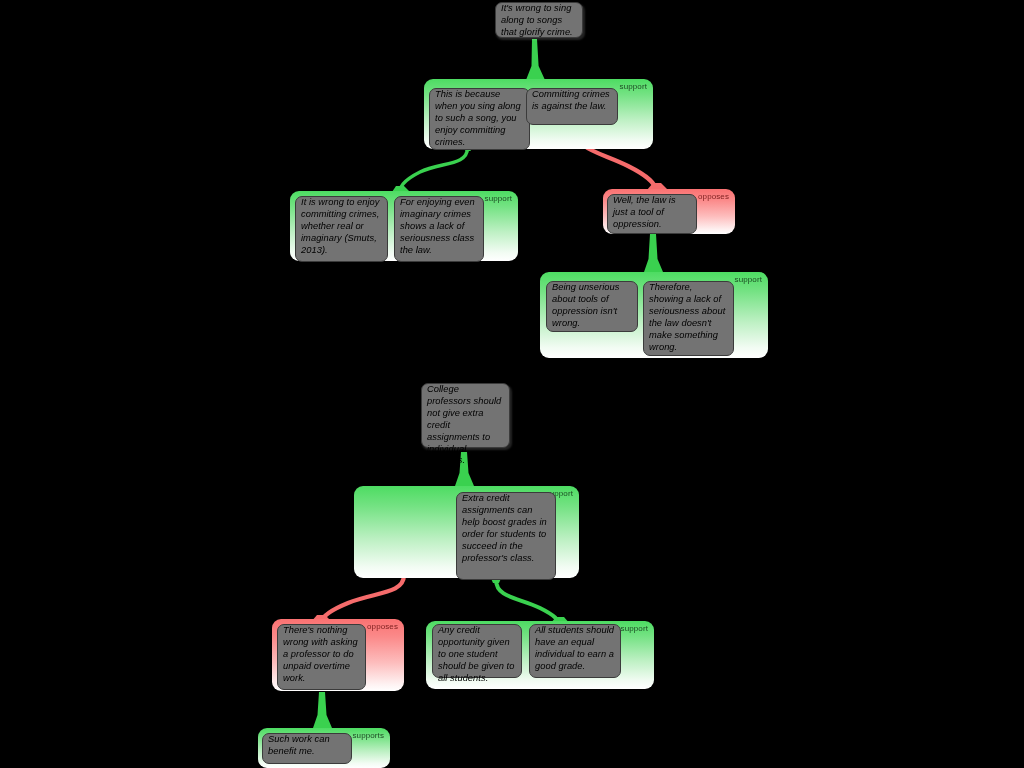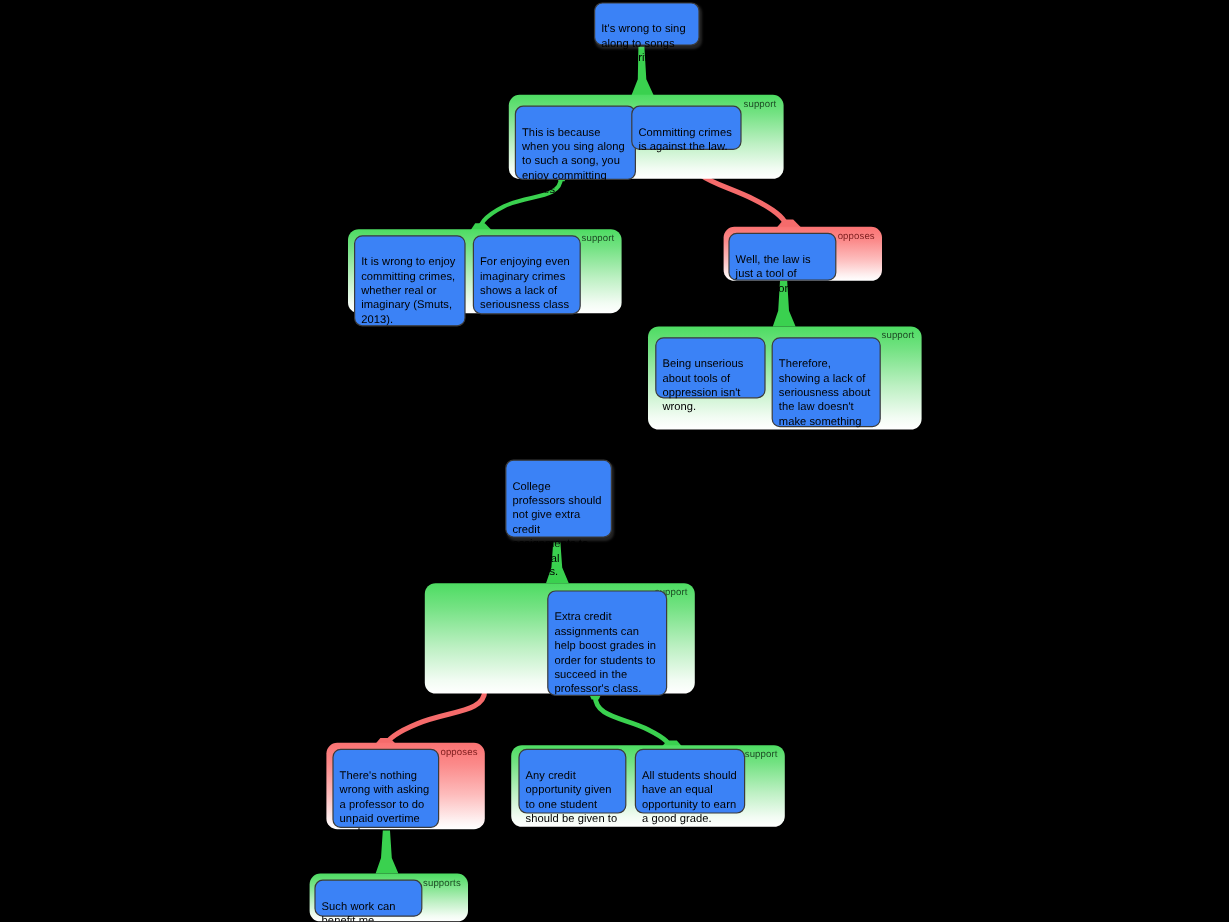--- a/index.html
+++ b/index.html
@@ -54,30 +54,31 @@
     line-height: 10px;
     letter-spacing: 0.1px;
     white-space: nowrap;
   }
   .reltag.support { color: #1d4b24; }
   .reltag.oppose  { color: #7d1e1e; }
 
   
   .claim {
     position: absolute;
-    background: #3b82f6;
+    background: #737373;
     border: 1.4px solid #3b3b3b;
     border-radius: 7px;
     box-sizing: border-box;
-    padding: 16px 5px 3px 5px;
+    padding: 0 5px 3px 5px;
     color: #000000;
     font-size: 9.3px;
     line-height: 11.9px;
     letter-spacing: 0.05px;
     word-wrap: break-word;
+    font-style: italic;
   }
   .claim.root {
     box-shadow: 1.5px 2px 2px rgba(255,255,255,0.14);
   }
 </style>
 </head>
 <body>
 
 <div id="canvas">
 
@@ -112,21 +113,21 @@
 
   <div class="group support" style="left:424px; top:79px; width:229px; height:70px;">
     <span class="reltag support">support</span>
   </div>
   <div class="claim" style="left:429px; top:88px; width:101px; height:62px;">This is because when you sing along to such a song, you enjoy committing crimes.</div>
   <div class="claim" style="left:526px; top:88px; width:92px; height:37px;">Committing crimes is against the law.</div>
 
   <div class="group support" style="left:290px; top:191px; width:228px; height:70px;">
     <span class="reltag support">support</span>
   </div>
-  <div class="claim" style="left:295px; top:196px; width:93px; height:76px;">It is wrong to enjoy committing crimes, whether real or imaginary (Smuts, 2013).</div>
+  <div class="claim" style="left:295px; top:196px; width:93px; height:66px;">It is wrong to enjoy committing crimes, whether real or imaginary (Smuts, 2013).</div>
   <div class="claim" style="left:394px; top:196px; width:90px; height:66px;">For enjoying even imaginary crimes shows a lack of seriousness class the law.</div>
 
   <div class="group oppose" style="left:603px; top:189px; width:132px; height:45px;">
     <span class="reltag oppose">opposes</span>
   </div>
   <div class="claim" style="left:607px; top:194px; width:90px; height:40px;">Well, the law is just a tool of oppression.</div>
 
   <div class="group support" style="left:540px; top:272px; width:228px; height:86px;">
     <span class="reltag support">support</span>
   </div>
@@ -142,20 +143,20 @@
 
   <div class="group oppose" style="left:272px; top:619px; width:132px; height:72px;">
     <span class="reltag oppose">opposes</span>
   </div>
   <div class="claim" style="left:277px; top:624px; width:89px; height:66px;">There's nothing wrong with asking a professor to do unpaid overtime work.</div>
 
   <div class="group support" style="left:426px; top:621px; width:228px; height:68px;">
     <span class="reltag support">support</span>
   </div>
   <div class="claim" style="left:432px; top:624px; width:90px; height:54px;">Any credit opportunity given to one student should be given to all students.</div>
-  <div class="claim" style="left:529px; top:624px; width:92px; height:54px;">All students should have an equal opportunity to earn a good grade.</div>
+  <div class="claim" style="left:529px; top:624px; width:92px; height:54px;">All students should have an equal individual to earn a good grade.</div>
 
   <div class="group support" style="left:258px; top:728px; width:132px; height:40px;">
     <span class="reltag support">supports</span>
   </div>
   <div class="claim" style="left:262px; top:733px; width:90px; height:31px;">Such work can benefit me.</div>
 
 </div>
 
 </body></html>

